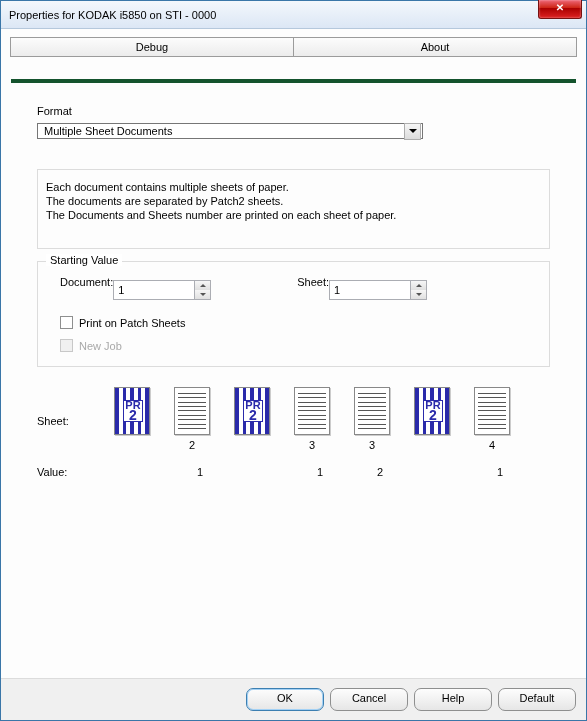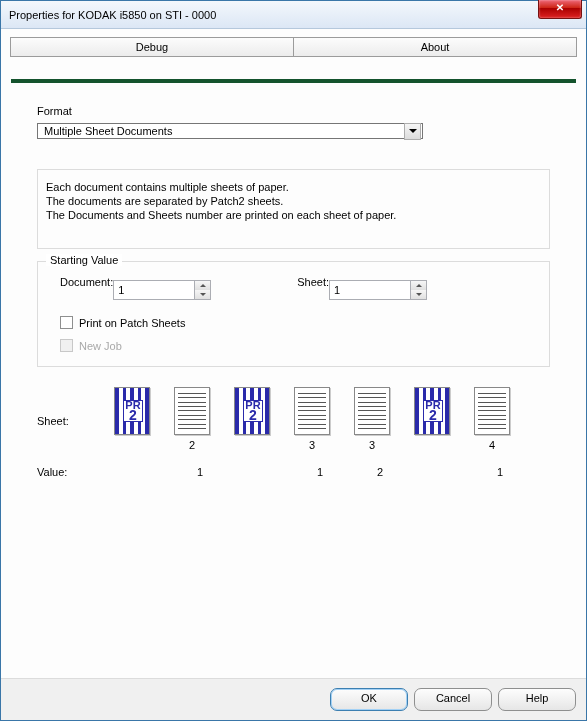--- a/index.html
+++ b/index.html
@@ -278,14 +278,15 @@
 
         </div>
       </div>
     </div>
   </div>
 
   <div class="footer">
     <div class="btn primary">OK</div>
     <div class="btn">Cancel</div>
     <div class="btn">Help</div>
+    <div class="btn">Default</div>
   </div>
 </div>
 
 </body></html>

